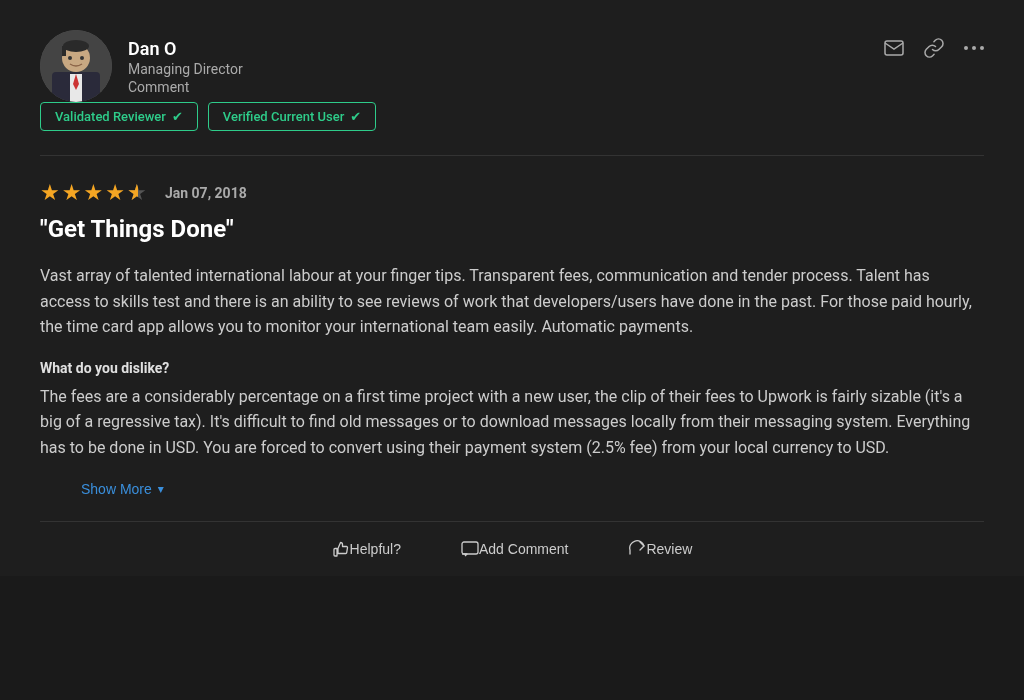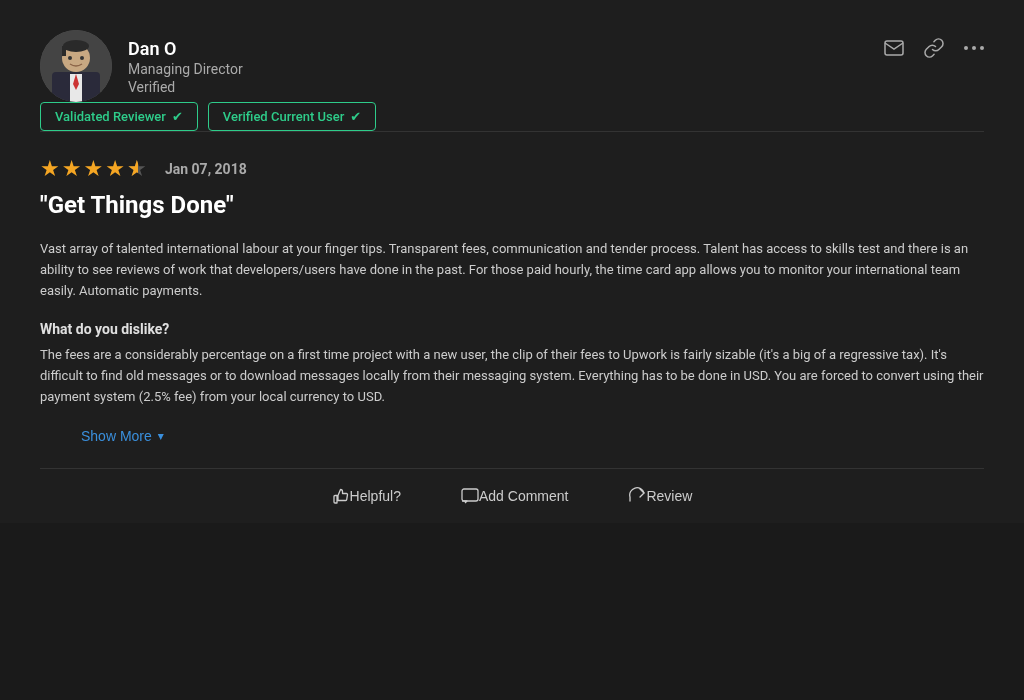--- a/index.html
+++ b/index.html
@@ -85,20 +85,21 @@
       color: #aaaaaa;
       font-size: 18px;
       display: flex;
       align-items: center;
     }
 
     
     .badges {
       display: flex;
       gap: 10px;
+      margin-bottom: 24px;
       flex-wrap: wrap;
     }
 
     .badge {
       border: 1.5px solid #2ecc8a;
       color: #2ecc8a;
       padding: 6px 14px;
       border-radius: 4px;
       font-size: 13px;
       font-weight: 500;
@@ -154,21 +155,21 @@
     }
 
     .section-label {
       font-size: 14px;
       font-weight: 700;
       color: #e0e0e0;
       margin-bottom: 8px;
     }
 
     .section-text {
-      font-size: 13px;
+      font-size: 16px;
       color: #cccccc;
       line-height: 1.6;
       margin-bottom: 20px;
     }
 
     .show-more {
       color: #3a8fdc;
       font-size: 14px;
       font-weight: 500;
       cursor: pointer;
@@ -261,21 +262,21 @@
 
           <circle cx="30" cy="28" r="2" fill="#333"></circle>
           <circle cx="42" cy="28" r="2" fill="#333"></circle>
 
           <path d="M30 34 Q36 38 42 34" stroke="#8b6347" stroke-width="1.5" fill="none"></path>
         </svg>
       </div>
       <div class="user-details">
         <span class="user-name">Dan O</span>
         <span class="user-title">Managing Director</span>
-        <span class="user-company">Verified</span>
+        <span class="user-company">Comment</span>
       </div>
     </div>
     <div class="header-actions">
       <span class="header-action-icon">
         <svg width="20" height="16" viewBox="0 0 20 16" fill="none" xmlns="http://www.w3.org/2000/svg">
           <rect x="1" y="1" width="18" height="14" rx="2" stroke="#aaa" stroke-width="1.5" fill="none"></rect>
           <path d="M1 3 L10 9 L19 3" stroke="#aaa" stroke-width="1.5" fill="none"></path>
         </svg>
       </span>
       <span class="header-action-icon">

